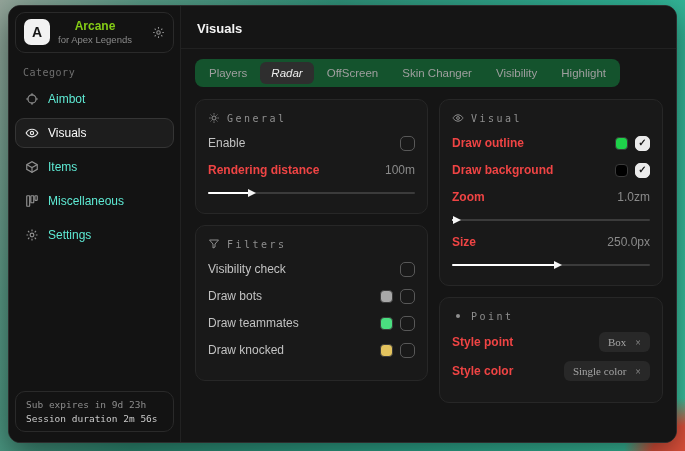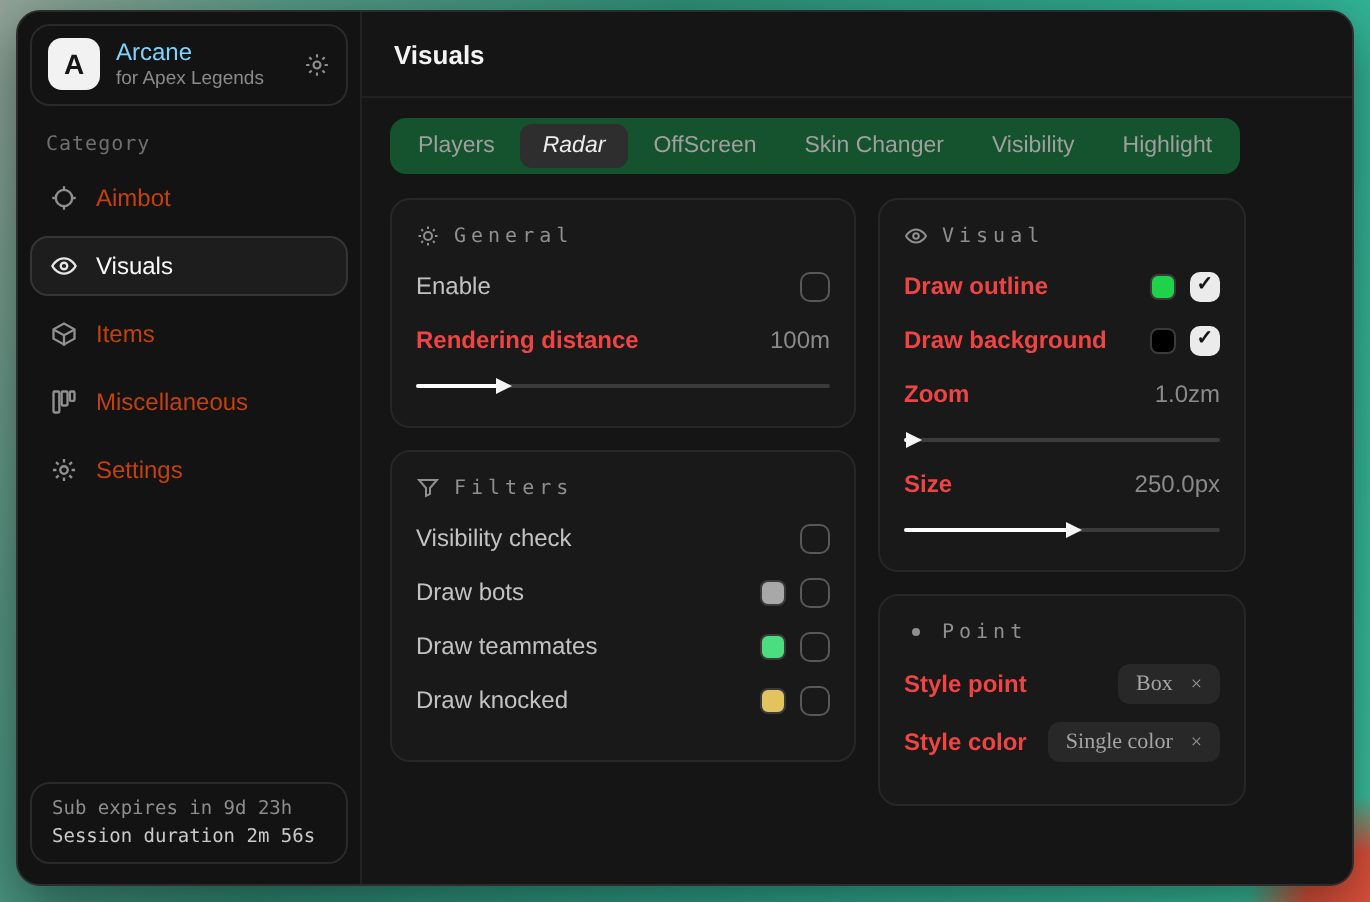--- a/index.html
+++ b/index.html
@@ -16,47 +16,47 @@
     position:absolute; left:8px; top:5px; width:669px; height:438px;
     background:#141414; border:1px solid #2c2c2c; border-radius:12px;
     display:flex; overflow:hidden; box-shadow:0 10px 30px rgba(0,0,0,.45);
   }
 
   
   .sidebar { width:172px; flex:0 0 172px; border-right:1px solid #222; display:flex; flex-direction:column; padding:6px 6px 10px 6px; background:#131313; }
   .brand-card { border:1px solid #2a2a2a; border-radius:10px; padding:6px 8px; display:flex; align-items:center; gap:8px; }
   .logo { width:26px; height:26px; border-radius:7px; background:#f2f2f2; color:#161616; font-weight:bold; font-size:14px; display:flex; align-items:center; justify-content:center; }
   .brand-text { display:flex; flex-direction:column; line-height:1.25; }
-  .brand-title { font-size:12px; font-weight:normal; color:#7dd3fc; }
+  .brand-title { font-size:12px; font-weight:bold; color:#84cc16;text-align:center; }
   .brand-sub { font-size:9.5px; color:#8a8a8a; }
   .brand-gear { margin-left:auto; color:#8f8f8f; display:flex; }
   .category { font-size:10px; color:#6f6f6f; letter-spacing:.5px; margin:14px 8px 6px 8px; }
   .nav { display:flex; flex-direction:column; gap:4px; }
-  .nav-item { display:flex; align-items:center; gap:9px; padding:7px 9px; border:1px solid transparent; border-radius:9px; color:#c2410c; font-size:12px; cursor:pointer; }
+  .nav-item { display:flex; align-items:center; gap:9px; padding:7px 9px; border:1px solid transparent; border-radius:9px; color:#5eead4; font-size:12px; cursor:pointer; }
   .nav-item .ni { color:#909090; display:flex; }
   .nav-item.selected { background:#1d1d1d; border-color:#353535; color:#fafafa; }
   .nav-item.selected .ni { color:#e5e5e5; }
   .sb-spacer { flex:1; }
   .sub-card { border:1px solid #2a2a2a; border-radius:10px; padding:7px 10px; display:flex; flex-direction:column; gap:3px; }
   .sub-line1 { font-size:9.5px; color:#8d8d8d; }
   .sub-line2 { font-size:9.5px; color:#c9c9c9; }
 
   
   .main { flex:1; display:flex; flex-direction:column; background:#151515; }
   .main-header { padding:13px 16px 11px 16px; border-bottom:1px solid #212121; }
   .main-title { font-size:13px; font-weight:bold; color:#f3f3f3; }
   .content { padding:10px 14px; }
   .tabbar { display:inline-flex; background:#14532d; border-radius:8px; padding:3px; gap:2px; }
   .tab { font-size:11.5px; color:#9f9f9f; padding:5px 11px; border-radius:6px; cursor:pointer; white-space:nowrap; }
   .tab.selected { background:#2e2e2e; color:#ededed;font-style:italic; }
 
   .grid { display:flex; gap:11px; margin-top:12px; align-items:flex-start; }
   .col { display:flex; flex-direction:column; gap:11px; }
   .col-left { width:233px; }
-  .col-right { width:184px;justify-content:space-between; }
+  .col-right { width:224px;justify-content:space-between; }
   .card { background:#191919; border:1px solid #272727; border-radius:10px; padding:10px 12px 12px 12px; width:100%; }
   .sec-head { display:flex; align-items:center; gap:7px; color:#8f8f8f; margin:2px 0 10px 0; }
   .sec-title { font-size:10px; letter-spacing:2.5px; color:#8f8f8f; }
   .sec-icon { display:flex; color:#8f8f8f; }
 
   .row { display:flex; align-items:center; justify-content:space-between; margin:9px 0; min-height:18px; }
   .lbl { font-size:12px; color:#c2c2c2; }
   .lbl.strong { color:#ef4444; font-weight:bold; }
   .val { font-size:12px; color:#8a8a8a; }
   .ctrls { display:flex; align-items:center; gap:7px; }

